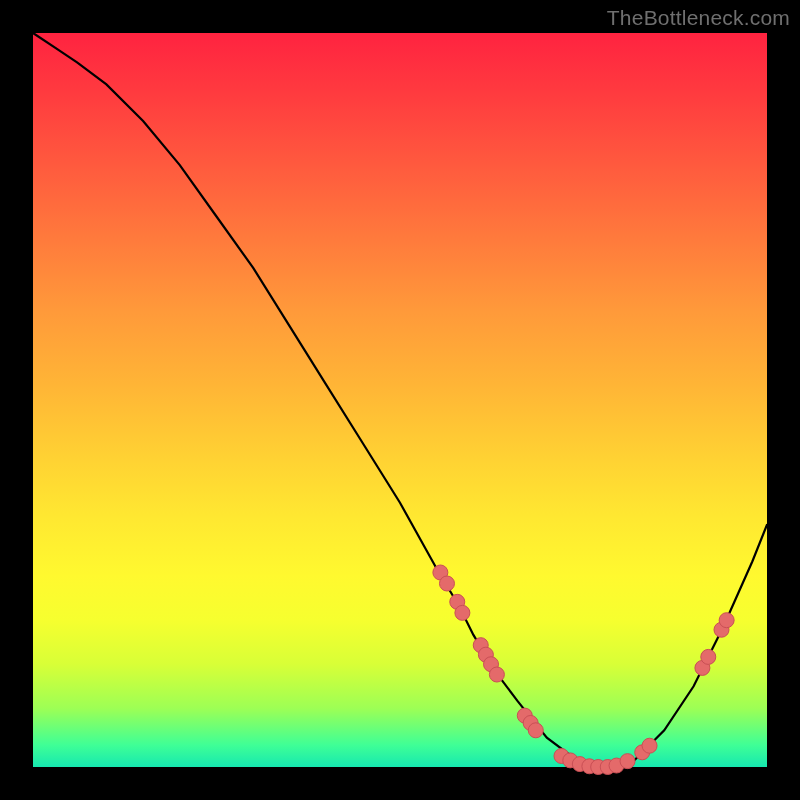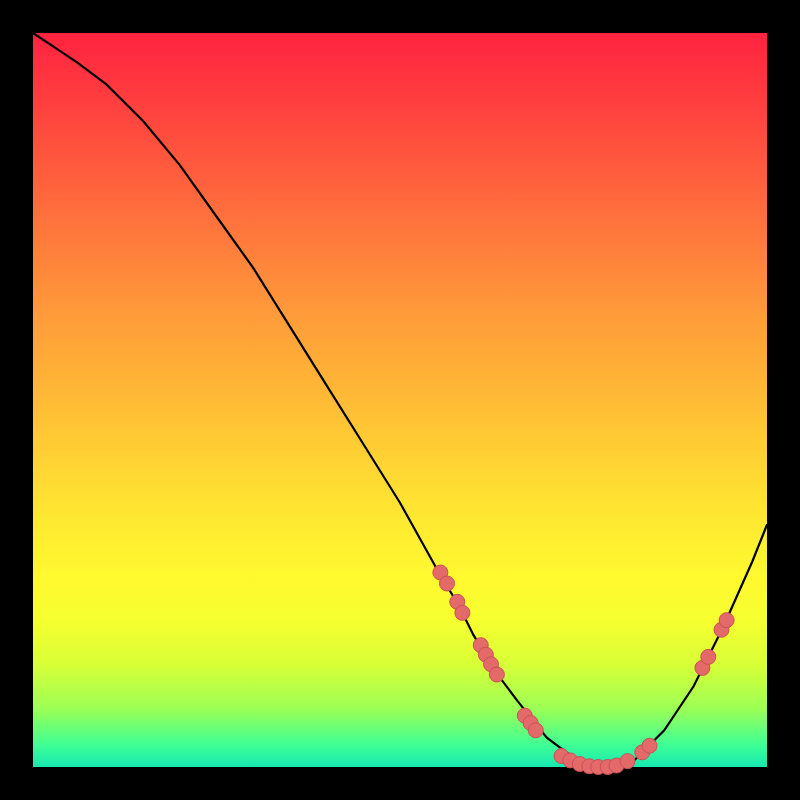--- a/index.html
+++ b/index.html
@@ -88,13 +88,14 @@
         <circle cx="583.53" cy="732.53" r="7.5" fill="#e46a6a" stroke="#c94f55" stroke-width="1"></circle>
         <circle cx="594.54" cy="728.13" r="7.5" fill="#e46a6a" stroke="#c94f55" stroke-width="1"></circle>
         <circle cx="609.22" cy="719.32" r="7.5" fill="#e46a6a" stroke="#c94f55" stroke-width="1"></circle>
         <circle cx="616.56" cy="712.71" r="7.5" fill="#e46a6a" stroke="#c94f55" stroke-width="1"></circle>
         <circle cx="669.41" cy="634.91" r="7.5" fill="#e46a6a" stroke="#c94f55" stroke-width="1"></circle>
         <circle cx="675.28" cy="623.90" r="7.5" fill="#e46a6a" stroke="#c94f55" stroke-width="1"></circle>
         <circle cx="688.49" cy="596.74" r="7.5" fill="#e46a6a" stroke="#c94f55" stroke-width="1"></circle>
         <circle cx="693.63" cy="587.20" r="7.5" fill="#e46a6a" stroke="#c94f55" stroke-width="1"></circle>
       </g>
   </svg>
+  <div class="watermark">TheBottleneck.com</div>
 </div>
 
 </body></html>

